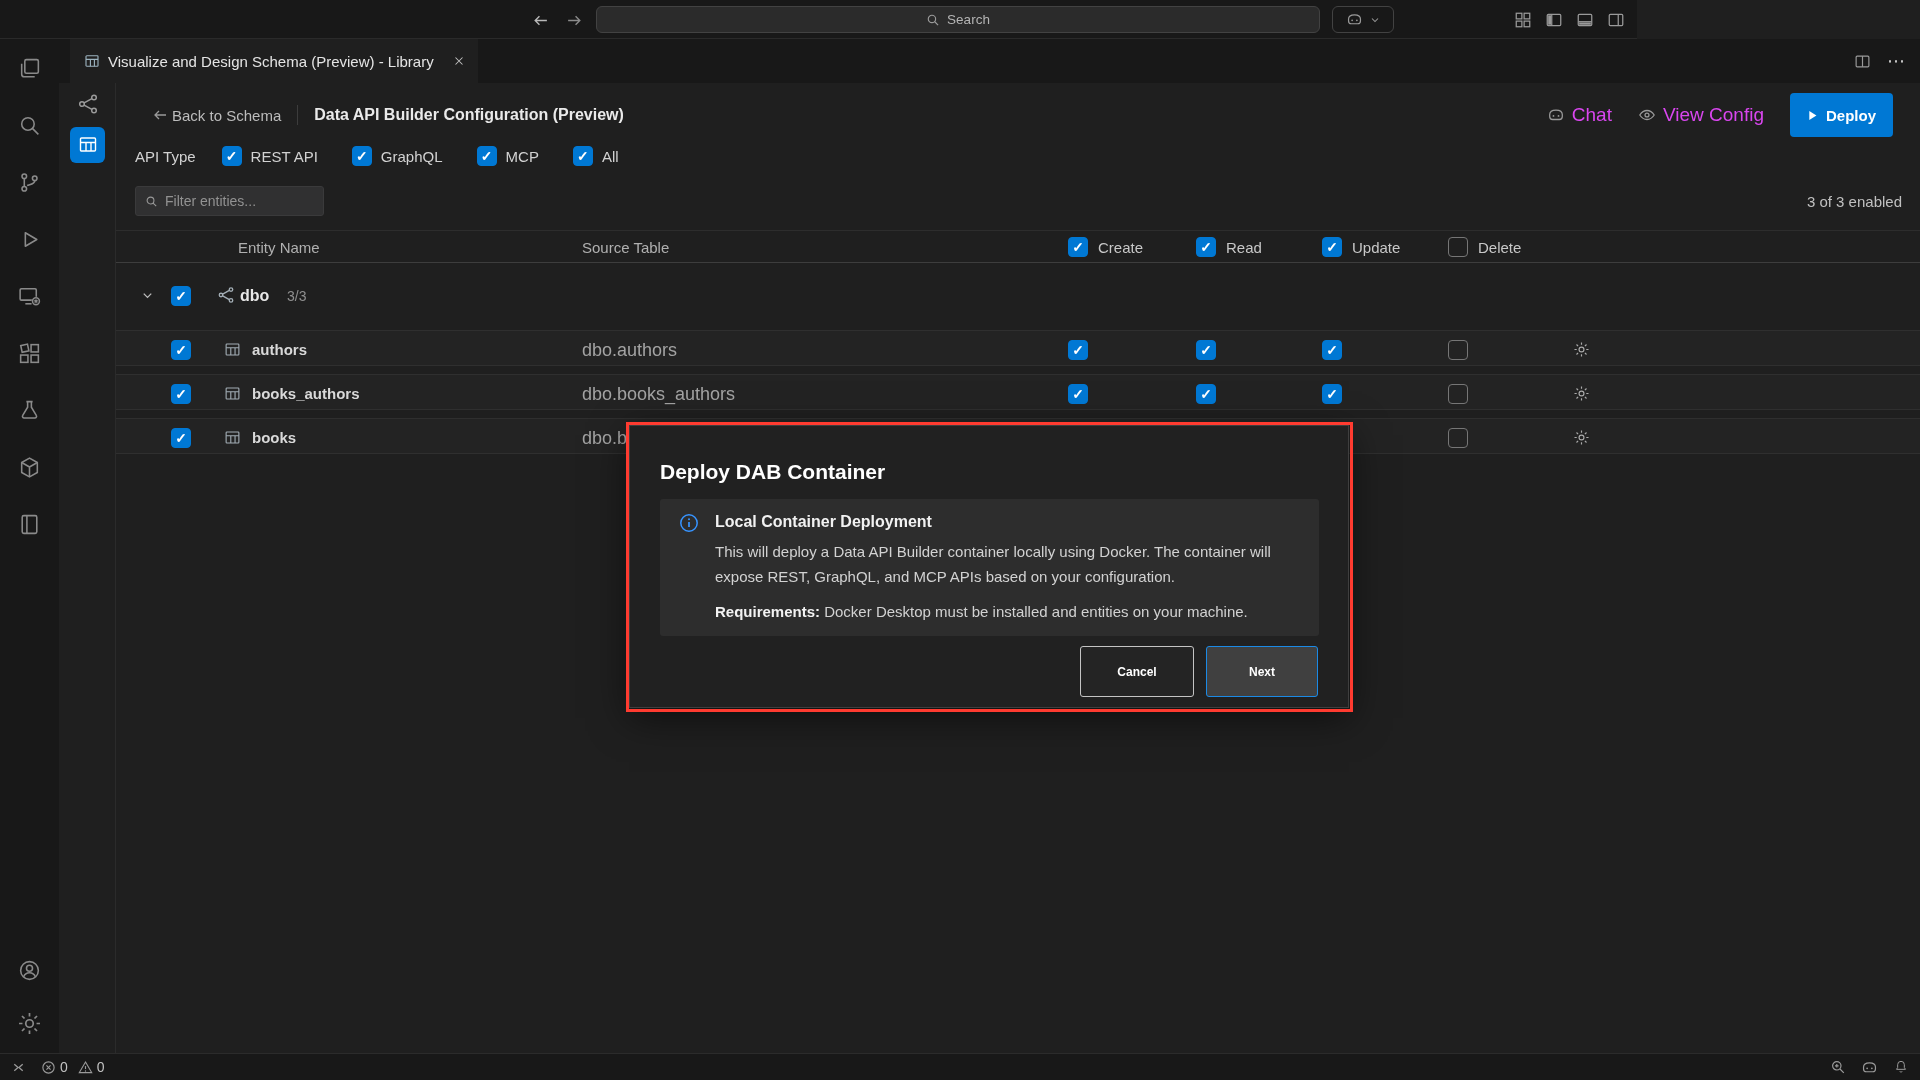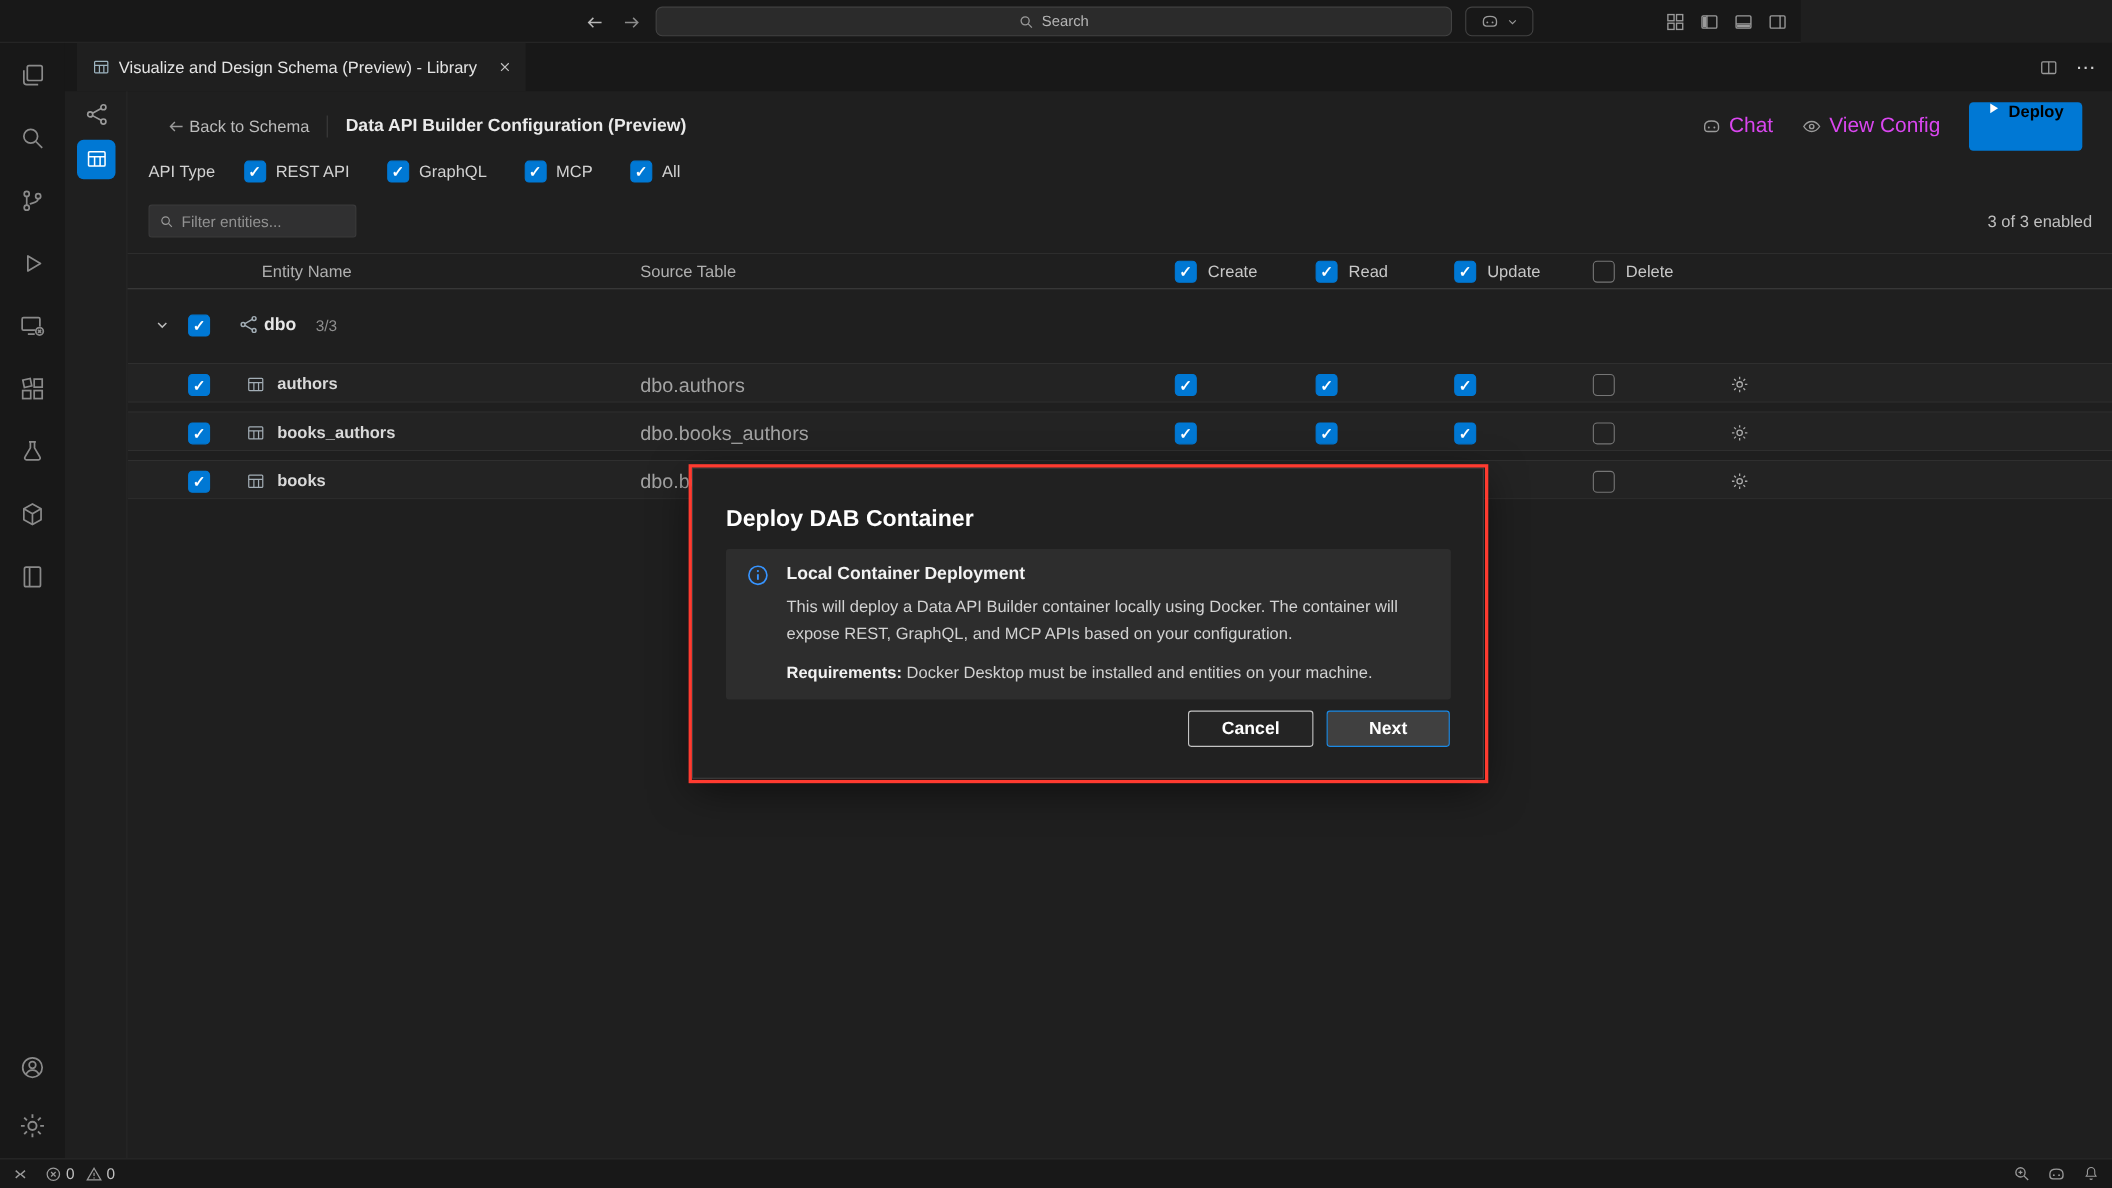--- a/index.html
+++ b/index.html
@@ -35,21 +35,21 @@
   .strip-active{position:absolute;left:11px;top:44px;width:35px;height:36px;background:#0078d4;border-radius:6px;display:flex;align-items:center;justify-content:center}
 
   
   .content{position:absolute;left:116px;top:83px;right:0;bottom:27px;background:#1f1f1f}
   .page-header{position:absolute;top:12px;left:0;right:0;height:40px;display:flex;align-items:center;padding:0 27px 0 36px}
   .back-link{display:flex;align-items:center;gap:4px;color:#bcbcbc;font-size:15px}
   .hdr-divider{width:1px;height:20px;background:#3c3c3c;margin:0 16px}
   .page-title{color:#eaeaea;font-size:16px;font-weight:bold}
   .hdr-right{margin-left:auto;display:flex;align-items:center;gap:26px}
   .hdr-action{display:flex;gap:7px;color:#d946ef;font-size:19px}
-  .deploy-btn{display:flex;align-items:flex-start;gap:8px;background:#0078d4;color:#000000;font-weight:bold;font-size:15px;height:44px;padding:0 17px;border-radius:4px;border:none}
+  .deploy-btn{display:flex;align-items:center;gap:8px;background:#0078d4;color:#ffffff;font-weight:bold;font-size:15px;height:44px;padding:0 17px;border-radius:4px;border:none}
 
   .api-row{position:absolute;top:60px;left:19px;height:26px;display:flex;align-items:center;gap:34px;color:#d2d2d2}
   .api-label{font-size:15px;margin-right:-8px}
   .api-opt{display:flex;align-items:center;gap:9px;font-size:15px}
 
   .filter-input{position:absolute;top:103px;left:19px;width:189px;height:30px;background:#303031;border:1px solid #3a3a3b;border-radius:3px;display:flex;align-items:center;padding:0 9px;gap:7px}
   .filter-ph{color:#929292;font-size:14px}
   .enabled-summary{position:absolute;top:110px;right:18px;color:#c0c0c0;font-size:15px}
 
   .grid-header{position:absolute;top:147px;left:0;right:0;height:33px;border-top:1px solid #2d2d2d;border-bottom:1px solid #3d3d3d;color:#b0b0b0;font-size:15px}
@@ -80,21 +80,21 @@
 
   
   .dialog{position:absolute;left:629px;top:425px;width:720px;height:283px;background:#212121;border:1px solid #3f3f3f;box-shadow:0 10px 36px rgba(0,0,0,.55);z-index:40}
   .dialog-title{position:absolute;left:30px;top:34px;font-size:21px;font-weight:bold;color:#fff}
   .info-box{position:absolute;left:30px;top:73px;width:659px;height:137px;background:#2d2d2d;border-radius:3px;padding:14px 22px 12px 55px}
   .info-icon{position:absolute;left:19px;top:14px}
   .info-title{font-size:16px;font-weight:bold;color:#f2f2f2;margin-bottom:8px}
   .info-body{font-size:15px;color:#d2d2d2;line-height:25px;margin-bottom:10px}
   .req-line{font-size:15px;color:#d2d2d2;line-height:25px}
   .req-label{font-weight:bold;color:#f2f2f2}
-  .dlg-btn{position:absolute;top:220px;height:33px;border-radius:3px;font-size:16px;font-weight:bold;font-family:"Liberation Sans",sans-serif}
+  .dlg-btn{position:absolute;top:220px;height:51px;border-radius:3px;font-size:12px;font-weight:bold;font-family:"Liberation Sans",sans-serif}
   .btn-cancel{left:450px;width:114px;background:#242424;border:1px solid #c4c4c4;color:#fff}
   .btn-next{left:576px;width:112px;background:#404040;border:1px solid #1b8ae6;color:#fff}
   .annotation{position:absolute;left:626px;top:422px;width:727px;height:290px;border:3px solid #ff3b30;z-index:50;pointer-events:none}
 
   
   .statusbar{position:absolute;left:0;bottom:0;width:1920px;height:27px;background:#181818;border-top:1px solid #2b2b2b;display:flex;align-items:center;padding:0 11px;gap:5px;color:#c2c2c2;font-size:14px}
   .sb-group{display:flex;align-items:center;gap:4px;margin-left:10px}
   .sb-right{margin-left:auto;display:flex;align-items:center;gap:15px;color:#c2c2c2}
 </style>
 </head>

